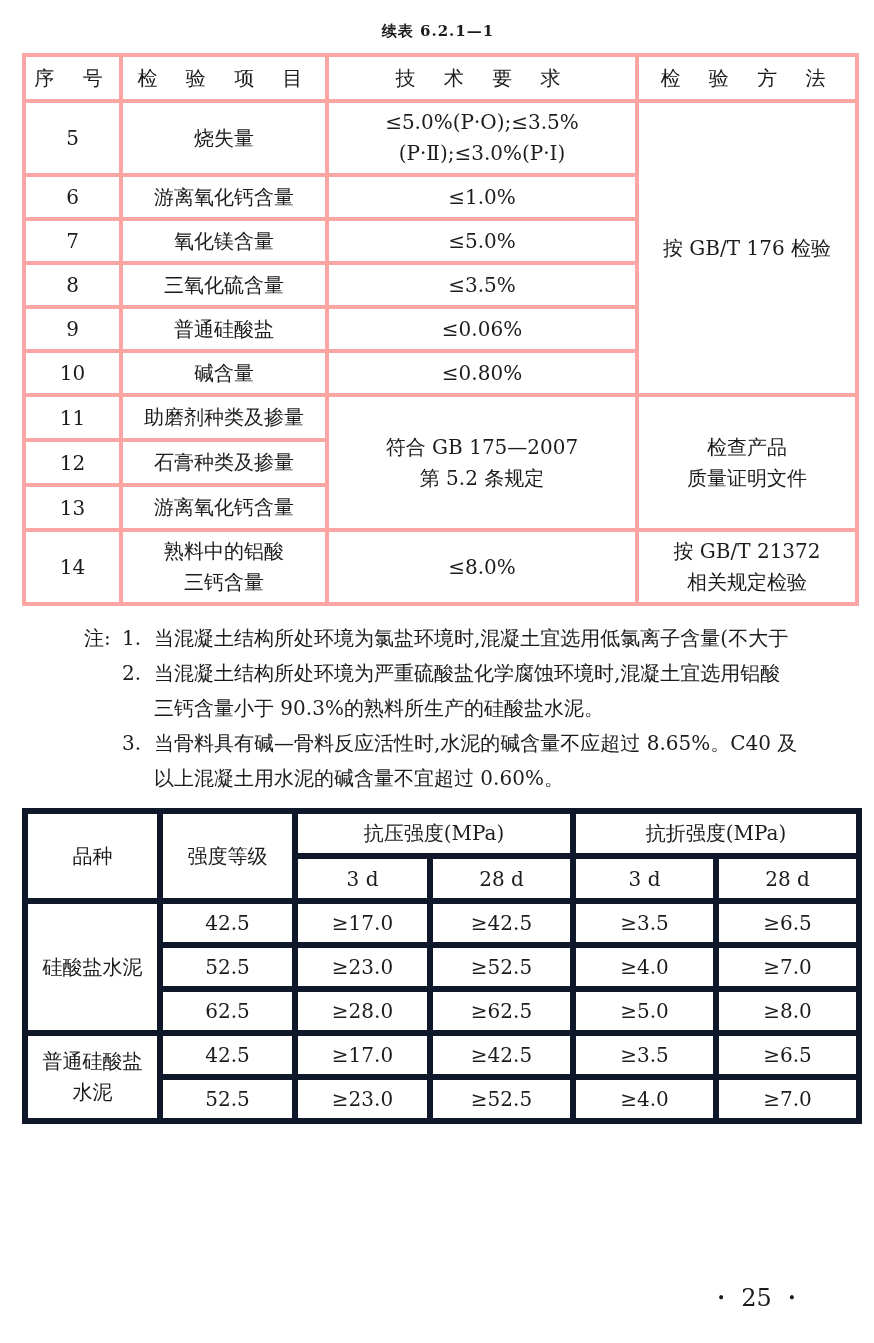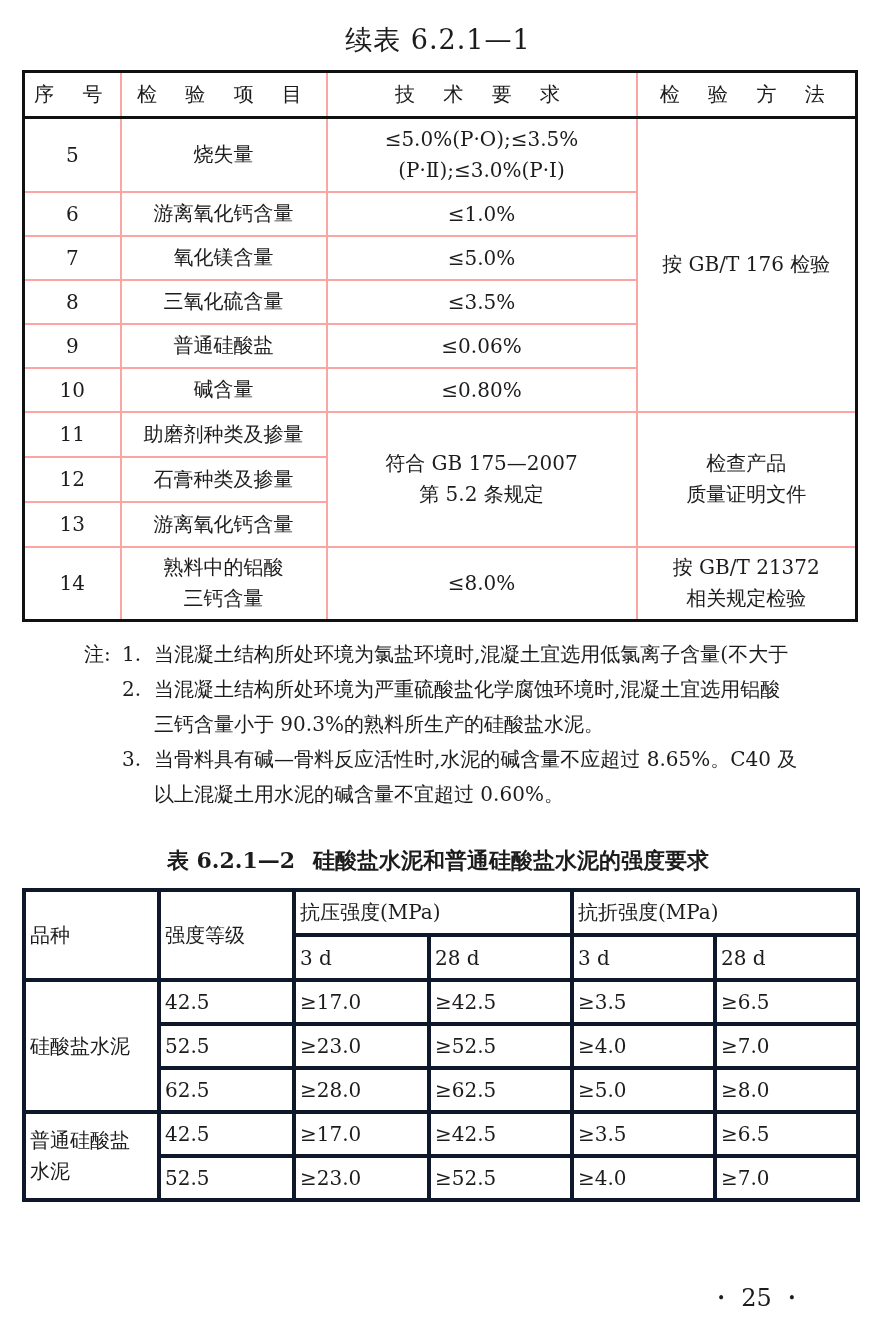--- a/index.html
+++ b/index.html
@@ -9,32 +9,32 @@
     font-family: "DejaVu Serif", "Liberation Serif", serif;
     color: #1c1c1c;
     position: relative;
     overflow: hidden;
   }
   .page { padding-top: 22px; }
 
   .doc-title {
     text-align: center;
     width: 832px; margin-left: 22px;
-    font-size: 27px; font-weight: normal;
+    font-size: 15px; font-weight: bold;
     letter-spacing: 1px;
   }
 
   
   table { border-collapse: collapse; table-layout: fixed; }
   .t1 {
     width: 833px; margin: 12px 0 0 22px;
     border: 3px solid #111;
   }
   .t1 th, .t1 td {
-    border: 2px solid #fca5a5;
+    border: 4px solid #fca5a5;
     text-align: center; vertical-align: middle;
     font-size: 20px;
     padding: 2px 4px;
   }
   .t1 .c-no { width: 97px; }
   .t1 .c-item { width: 206px; }
   .t1 .c-req { width: 310px; }
   .t1 .c-method { width: 220px; }
   .t1 .head-row th {
     height: 46px; font-weight: normal;
@@ -62,22 +62,22 @@
     font-size: 22px; font-weight: bold;
   }
   .t2-title .t2-label { margin-right: 18px; }
 
   
   .t2 {
     width: 834px; margin: 12px 0 0 22px;
     border: 3px solid #111;
   }
   .t2 th, .t2 td {
-    border: 4px solid #0f172a;
-    text-align: left; vertical-align: middle;
+    border: 6px solid #0f172a;
+    text-align: center; vertical-align: middle;
     font-size: 20px; font-weight: normal;
     padding: 2px 4px;
   }
   .t2 .c-variety { width: 135px; }
   .t2 .c-grade { width: 135px; }
   .t2 .c-c3 { width: 135px; }
   .t2 .c-c28 { width: 143px; }
   .t2 .c-f3 { width: 143px; }
   .t2 .c-f28 { width: 143px; }
   .t2 .h-row1 th { height: 45px; }
@@ -206,23 +206,20 @@
         <span class="note-label"></span>
         <span class="note-num">3.</span>
       </div>
       <div class="note-body">
         <div class="note-line">当骨料具有碱—骨料反应活性时,水泥的碱含量不应超过 8.65%。C40 及</div>
         <div class="note-line">以上混凝土用水泥的碱含量不宜超过 0.60%。</div>
       </div>
     </div>
   </div>
 
-  <div class="t2-title">
-    <span class="t2-label">表 6.2.1—2</span><span>硅酸盐水泥和普通硅酸盐水泥的强度要求</span>
-  </div>
 
   <table class="t2">
     <colgroup>
         <col class="c-variety">
         <col class="c-grade">
         <col class="c-c3">
         <col class="c-c28">
         <col class="c-f3">
         <col class="c-f28">
       </colgroup>

